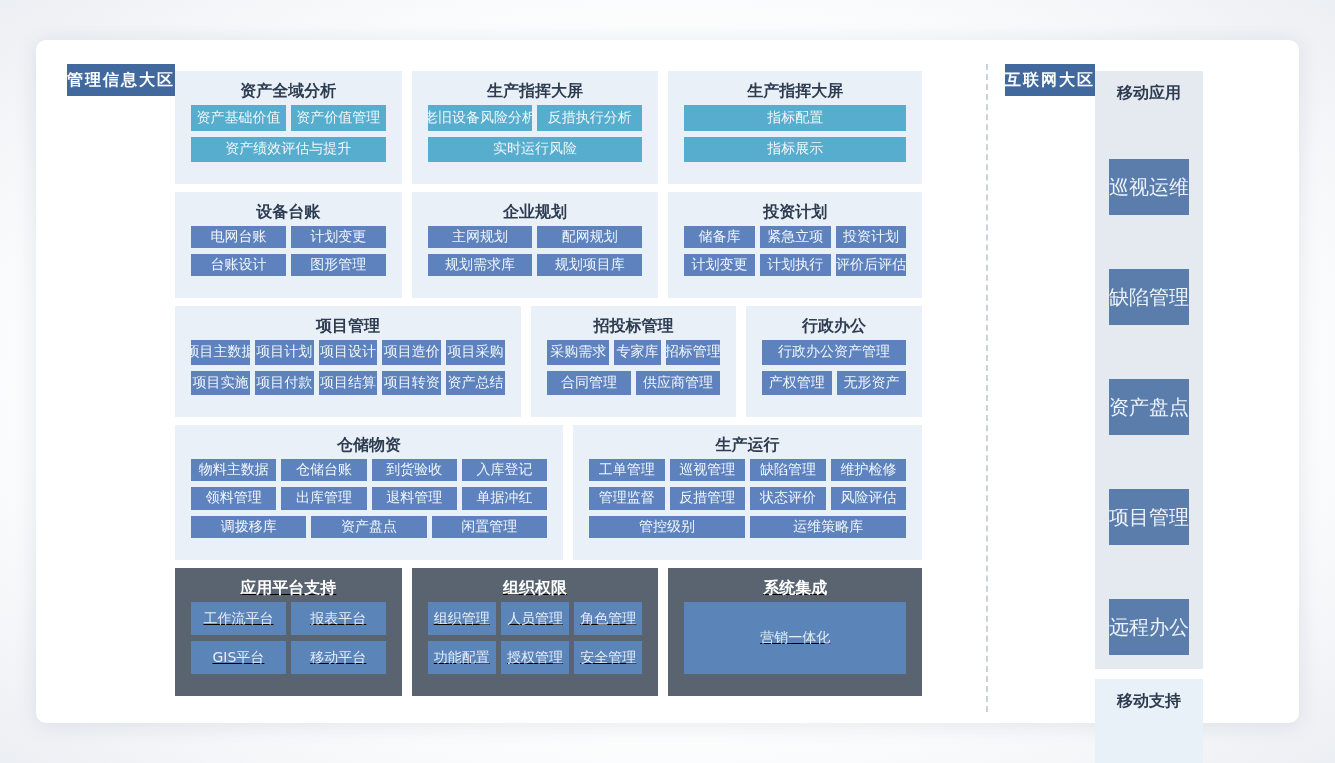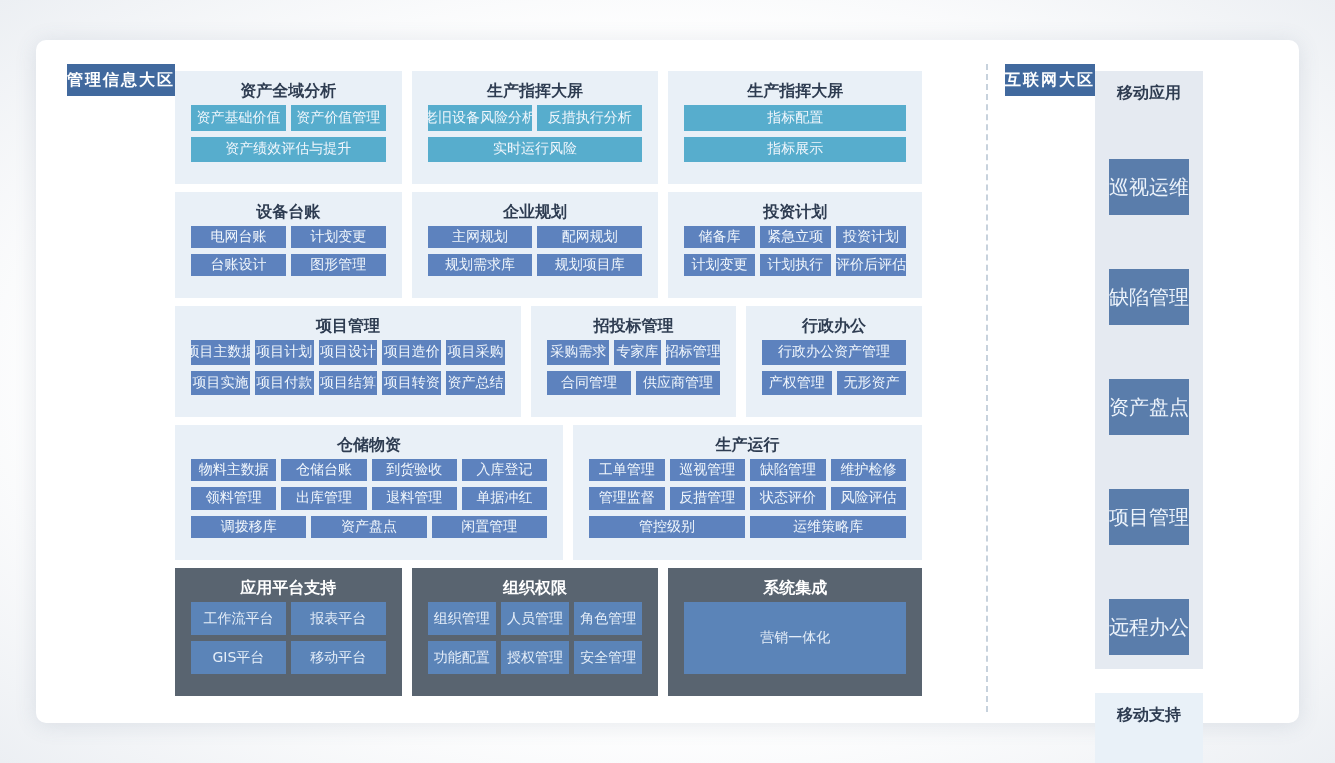--- a/index.html
+++ b/index.html
@@ -45,21 +45,21 @@
   .btn-rows { flex:1; display:flex; flex-direction:column; gap:6px; }
   .btn-row { flex:1; display:flex; gap:5px;border-radius:7px; }
   .btn {
     flex:1; display:flex; align-items:center; justify-content:center;
     font-size:14px; color:#f0f6fc; white-space:nowrap; cursor:pointer;
     overflow:hidden;
   }
   .btn.teal { background:#57adcd; }
   .btn.blue { background:#5d82be; }
   .section.dark .btn.blue { background:#5b84b8; color:#e4edf8; }
-  .right-sections { display:flex; flex-direction:column; gap:24px; margin-top:7px; }
+  .right-sections { display:flex; flex-direction:column; gap:10px; margin-top:7px; }
   .right-section { padding:8px 14px 14px; display:flex; flex-direction:column; }
   .right-section .section-title { margin-bottom:8px; }
   .right-btns { display:flex; flex-direction:column; gap:10px; }
   .rbtn {
     display:flex; align-items:center; justify-content:center;
     font-size:20px; color:#ecf3fb; white-space:nowrap; cursor:pointer;margin-top:44px;
   }
   .rbtn.navy { background:#5a7dab; }
   .rbtn.teal { background:#57adcd; }
 </style>
@@ -235,21 +235,21 @@
                 <div class="btn blue">状态评价</div>
                 <div class="btn blue">风险评估</div>
               </div>
               <div class="btn-row">
                 <div class="btn blue">管控级别</div>
                 <div class="btn blue">运维策略库</div>
               </div>
             </div>
           </div>
         </div>
-        <div class="left-row" style="grid-template-columns: 274fr 298fr 307fr; height: 128px;">
+        <div class="left-row" style="grid-template-columns: 274fr 298fr 307fr; height: 128px; text-decoration: underline;">
           <div class="section dark">
             <div class="section-title">应用平台支持</div>
             <div class="btn-rows">
               <div class="btn-row">
                 <div class="btn blue">工作流平台</div>
                 <div class="btn blue">报表平台</div>
               </div>
               <div class="btn-row">
                 <div class="btn blue">GIS平台</div>
                 <div class="btn blue">移动平台</div>

